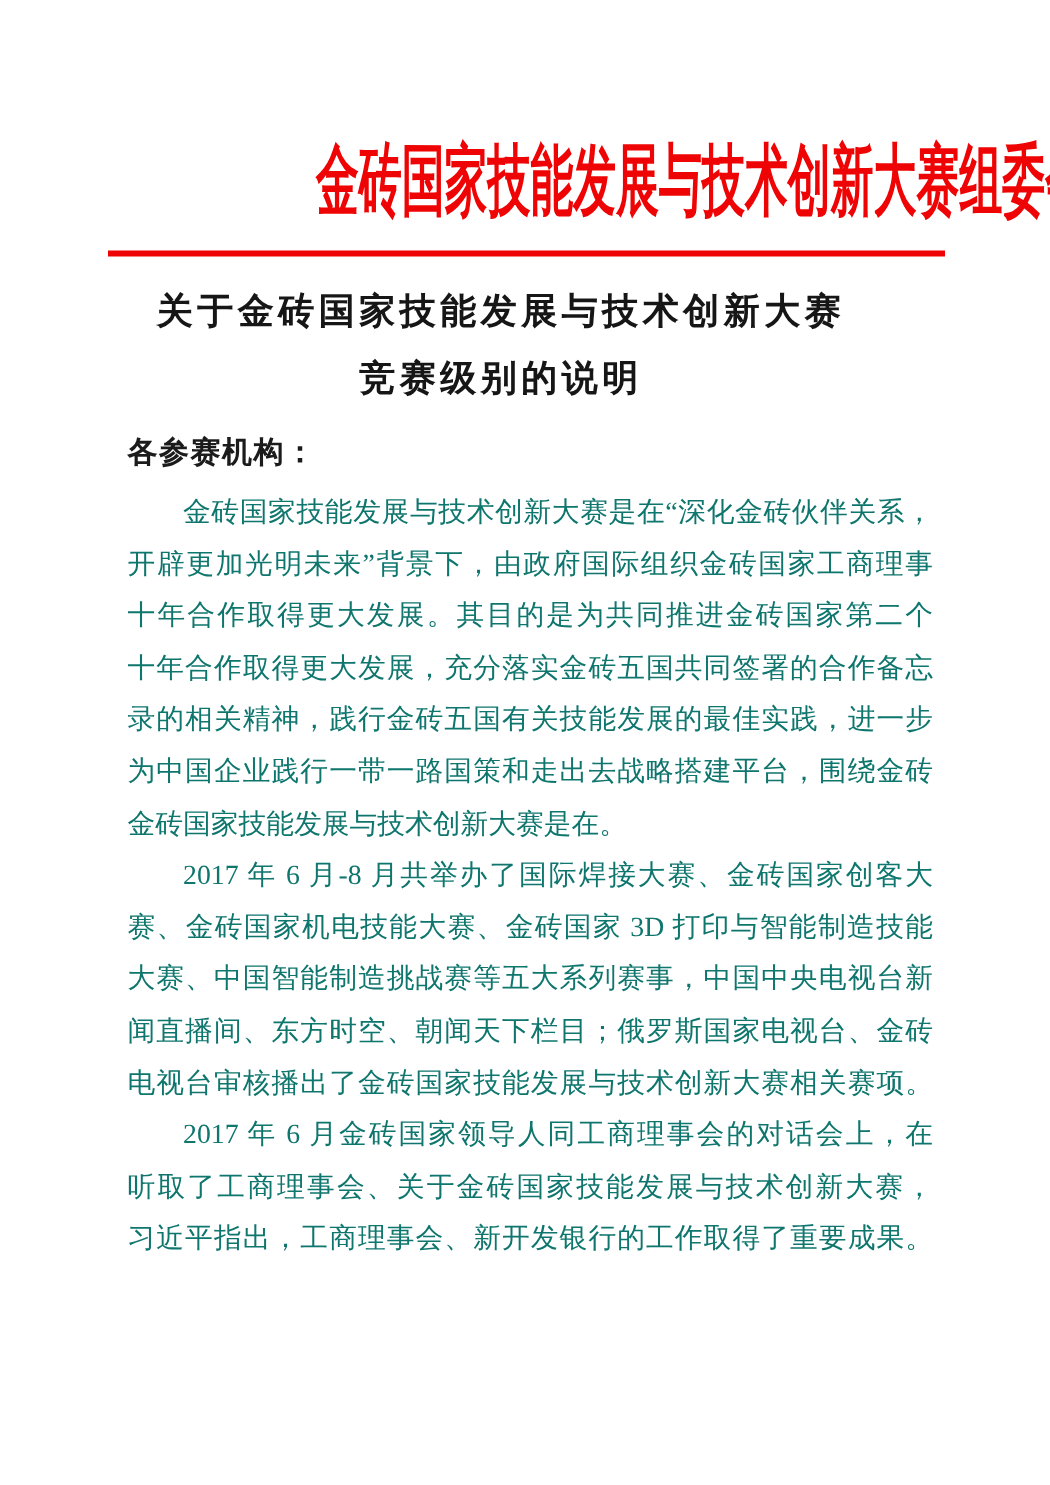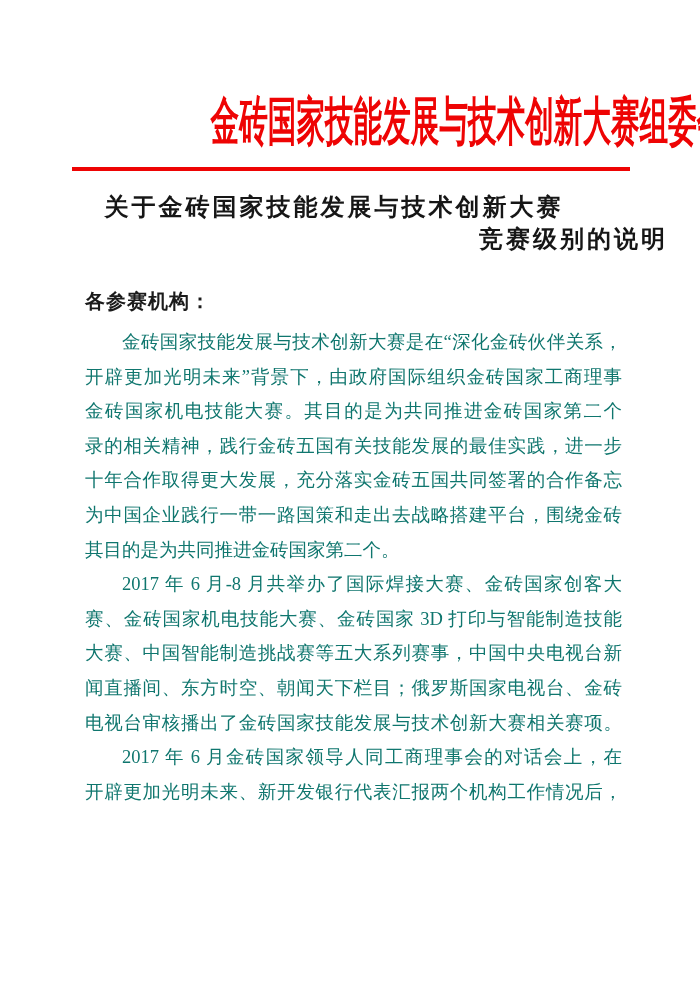--- a/index.html
+++ b/index.html
@@ -50,21 +50,21 @@
     width: 668px;
     text-align: center;
     font-family: "Liberation Sans", "DejaVu Sans", sans-serif;
     font-size: 24px;
     font-weight: 700;
     color: #161616;
     letter-spacing: 3px;
     white-space: nowrap;
   }
   .doc-title.l1 { top: 191px; }
-  .doc-title.l2 { top: 223px; text-align: right; }
+  .doc-title.l2 { top: 236px; }
   
   .salutation {
     position: absolute;
     top: 288px;
     left: 85px;
     font-size: 20px;
     font-weight: 700;
     color: #1b1b1b;
     letter-spacing: 1px;
     white-space: nowrap;
@@ -104,34 +104,35 @@
   <div class="doc-title l1">关于金砖国家技能发展与技术创新大赛</div>
   <div class="doc-title l2">竞赛级别的说明</div>
 
   <div class="salutation">各参赛机构：</div>
 
   <div class="body-text">
 
     <div>
       <div class="line indent">金砖国家技能发展与技术创新大赛是在“深化金砖伙伴关系，</div>
       <div class="line">开辟更加光明未来”背景下，由政府国际组织金砖国家工商理事</div>
-      <div class="line">金砖国家机电技能大赛。其目的是为共同推进金砖国家第二个</div>
+      <div class="line">十年合作取得更大发展。其目的是为共同推进金砖国家第二个</div>
+      <div class="line">十年合作取得更大发展，充分落实金砖五国共同签署的合作备忘</div>
       <div class="line">录的相关精神，践行金砖五国有关技能发展的最佳实践，进一步</div>
-      <div class="line">十年合作取得更大发展，充分落实金砖五国共同签署的合作备忘</div>
       <div class="line">为中国企业践行一带一路国策和走出去战略搭建平台，围绕金砖</div>
-      <div class="line short">其目的是为共同推进金砖国家第二个。</div>
+      <div class="line short">金砖国家技能发展与技术创新大赛是在。</div>
     </div>
 
     <div>
       <div class="line indent">2017 年 6 月-8 月共举办了国际焊接大赛、金砖国家创客大</div>
       <div class="line">赛、金砖国家机电技能大赛、金砖国家 3D 打印与智能制造技能</div>
       <div class="line">大赛、中国智能制造挑战赛等五大系列赛事，中国中央电视台新</div>
       <div class="line">闻直播间、东方时空、朝闻天下栏目；俄罗斯国家电视台、金砖</div>
       <div class="line">电视台审核播出了金砖国家技能发展与技术创新大赛相关赛项。</div>
     </div>
 
     <div>
       <div class="line indent">2017 年 6 月金砖国家领导人同工商理事会的对话会上，在</div>
-      <div class="line">开辟更加光明未来、新开发银行代表汇报两个机构工作情况后，</div>
+      <div class="line">听取了工商理事会、关于金砖国家技能发展与技术创新大赛，</div>
+      <div class="line">习近平指出，工商理事会、新开发银行的工作取得了重要成果。</div>
     </div>
 
   </div>
 </div>
 
 </body></html>

